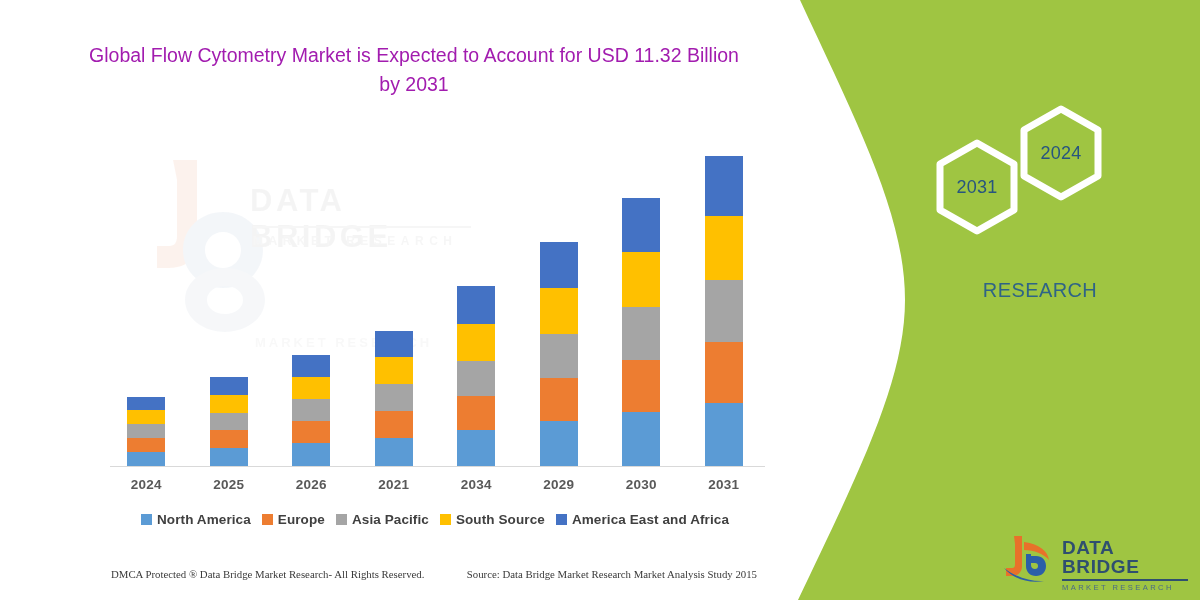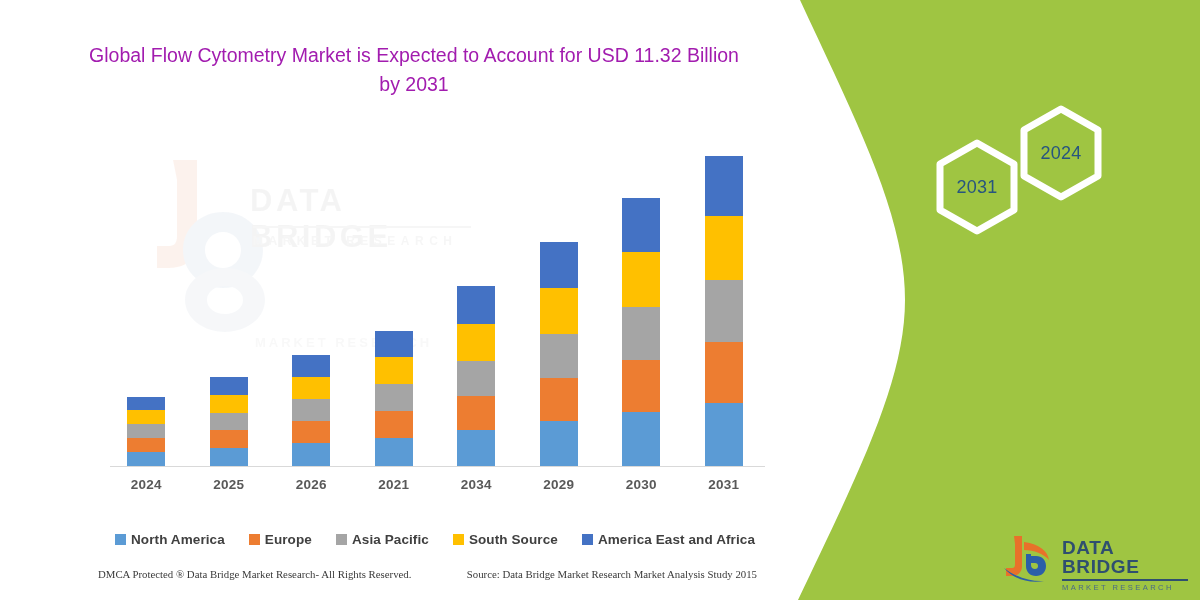--- a/index.html
+++ b/index.html
@@ -238,26 +238,26 @@
     text-align: center;
     color: #595959;
     font-size: 13.5px;
     font-weight: 700;
     letter-spacing: .2px;
   }
 
   .legend {
     position: absolute;
     left: 105px;
-    top: 532px;
+    top: 512px;
     width: 660px;
     display: flex;
     justify-content: center;
     align-items: center;
-    gap: 24px;
+    gap: 11px;
   }
   .legend-item {
     display: flex;
     align-items: center;
     gap: 5px;
   }
   .legend-swatch {
     width: 11px;
     height: 11px;
     flex: 0 0 auto;
@@ -278,21 +278,21 @@
     display: flex;
     justify-content: space-between;
     align-items: center;
   }
   .footer-text {
     color: #3a3a3a;
     font-family: "Liberation Serif", serif;
     font-size: 10.8px;
     white-space: nowrap;
   }
-  .footer-left { margin-left: 3px; }
+  .footer-left { margin-left: 16px; }
   .footer-right { margin-right: 18px; }
 </style>
 </head>
 <body>
 
 <div id="root">
 
   <div class="green-panel">
     <svg width="1200" height="600" viewBox="0 0 1200 600" xmlns="http://www.w3.org/2000/svg">
       <path id="greenShape" d="M 800 0 L 1200 0 L 1200 600 L 798 600 C 860 470 905 380 905 300 C 905 215 858 125 800 0 Z" fill="#9fc542"></path>
@@ -311,20 +311,21 @@
     </div>
     <div class="hex hex-2031">
       <svg width="86" height="96" viewBox="0 0 86 96" xmlns="http://www.w3.org/2000/svg">
         <polygon points="43,4 80,25 80,71 43,92 6,71 6,25" fill="none" stroke="#ffffff" stroke-width="7" stroke-linejoin="round"></polygon>
       </svg>
       <div class="hex-label">2031</div>
     </div>
   </div>
 
   <div class="panel-brand">
+    <span class="b2">RESEARCH</span>
   </div>
 
   <div class="corner-logo">
     <div class="logo-mark">
       <svg width="56" height="56" viewBox="0 0 56 56" xmlns="http://www.w3.org/2000/svg">
         <path d="M14 4 L22 4 L22 34 C22 40 18 44 12 44 L6 44 L6 36 L12 36 C14.5 36 15 34.5 15 32 L15 12 L14 4 Z" fill="#e8712a"></path>
         <path d="M24 10 C40 12 48 20 49 28 C44 22 34 18 24 18 Z" fill="#e8712a"></path>
         <path d="M18 22 L26 22 L26 34 C26 40 30 44 36 44 C42 44 46 40 46 34 C46 28 42 24 36 24 L30 24 L30 31 L35 31 C37 31 38 32.2 38 34 C38 35.8 37 37 35 37 C32.6 37 31 35.4 31 33 L31 22 Z" fill="#2b5fa8"></path>
         <path d="M4 36 C12 46 28 52 44 49 C30 50 14 44 4 36 Z" fill="#2b5fa8"></path>
       </svg>

